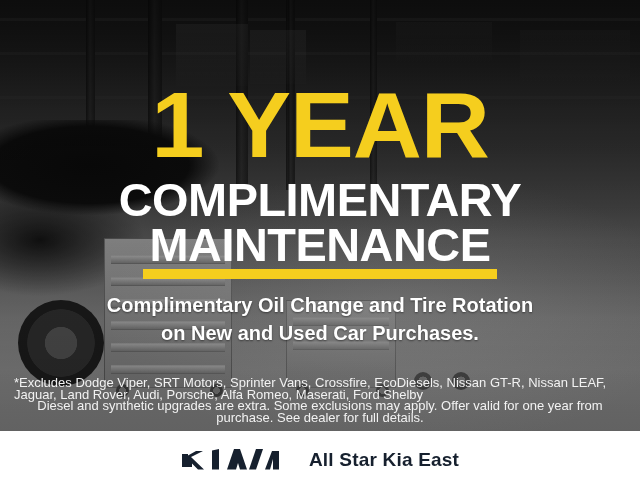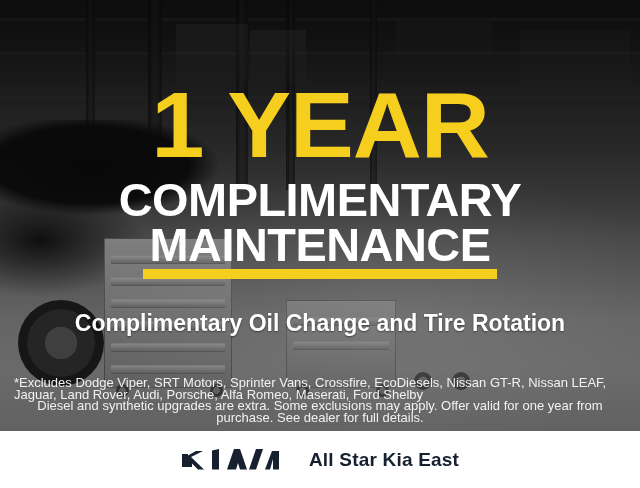--- a/index.html
+++ b/index.html
@@ -105,23 +105,23 @@
   .headline-sub1 { top:177px; font-size:46px; letter-spacing:-0.5px; transform:scaleX(1.02); }
   .headline-sub2 { top:222px; font-size:46px; letter-spacing:-0.5px; transform:scaleX(1.02); }
 
   .divider {
     position:absolute; left:143px; top:269px;
     width:354px; height:10px;
     background:#F5CE1E;
   }
 
   .tagline {
-    position:absolute; left:0; top:309px; width:640px;
+    position:absolute; left:0; top:291px; width:640px;
     color:#ffffff;
-    font-size:23px;
+    font-size:20px;
     font-weight:bold;
     line-height:28px;
     text-shadow:0 1px 2px rgba(0,0,0,.45);
   }
 
   .disclaimer {
     position:absolute; left:14px; top:377px; width:612px;
     color:#f2f2f2;
     font-size:13px;
     line-height:11.5px;
@@ -202,20 +202,21 @@
     <div class="headline-year">1 YEAR</div>
 
     <div class="headline-sub1">COMPLIMENTARY</div>
 
     <div class="headline-sub2">MAINTENANCE</div>
 
     <div class="divider"></div>
 
     <div class="tagline">
       <div>Complimentary Oil Change and Tire Rotation</div>
+      <div>on New and Used Car Purchases.</div>
     </div>
 
     <div class="disclaimer">
       <div class="line1">*Excludes Dodge Viper, SRT Motors, Sprinter Vans, Crossfire, EcoDiesels, Nissan GT-R, Nissan LEAF, Jaguar, Land Rover, Audi, Porsche, Alfa Romeo, Maserati, Ford Shelby</div>
       <div>Diesel and synthetic upgrades are extra. Some exclusions may apply. Offer valid for one year from purchase. See dealer for full details.</div>
     </div>
   </div>
 
   <div class="footer">
     <span>

